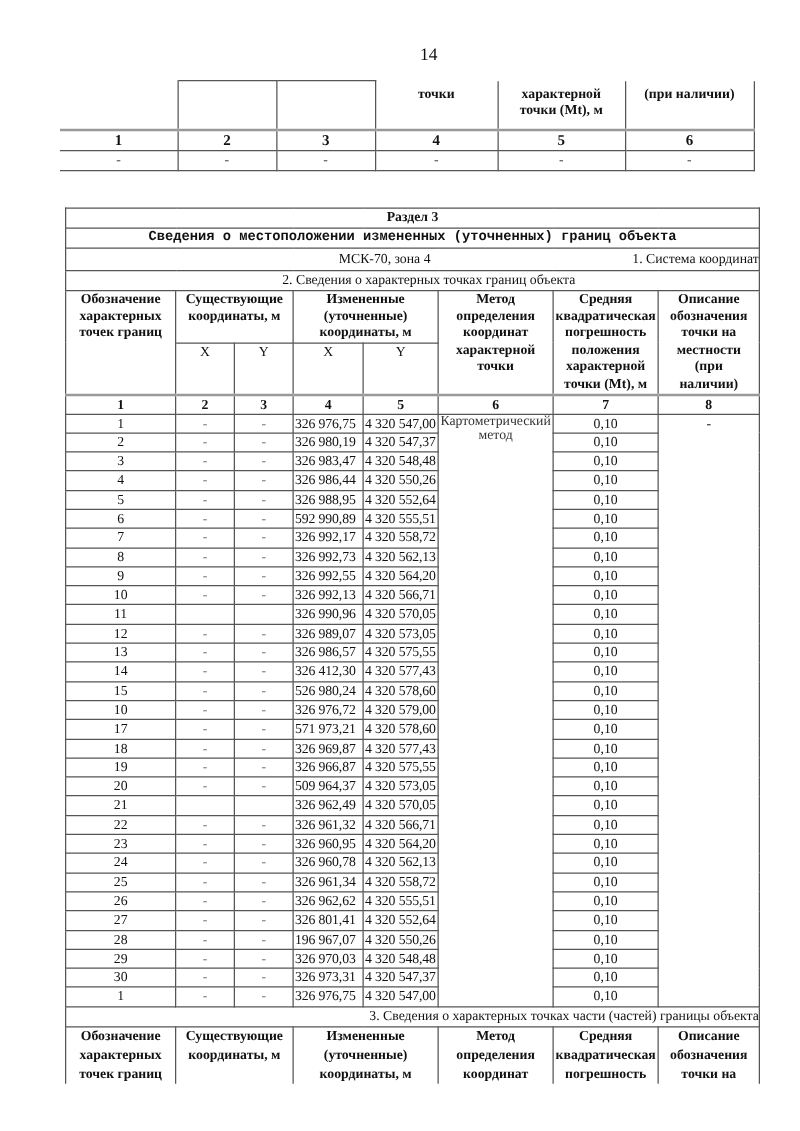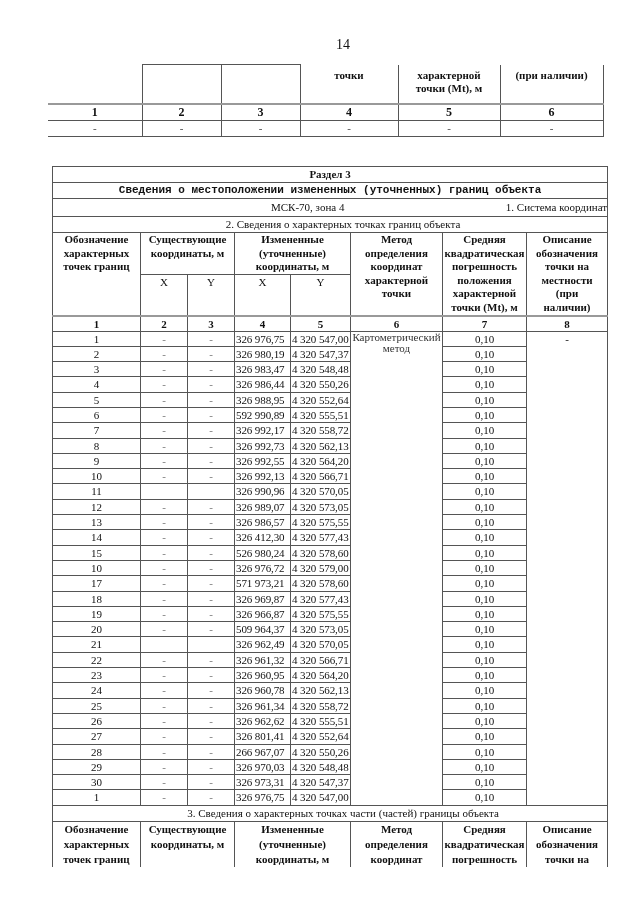--- a/index.html
+++ b/index.html
@@ -29,21 +29,21 @@
   .colhdr td { font-weight: bold; font-size: 10.5px; line-height: 13.5px; height: 40px; }
   .colhdr td.sub { font-weight: normal; font-size: 11.5px; height: 40px; line-height: 14px; }
   .colnums td { height: 14px; font-weight: bold; font-size: 12px; line-height: 14px; border-top: 2px solid #999 !important; }
   .drow td { height: 14.3px; font-size: 10.5px; line-height: 14px; }
   .drow td.pt { font-size: 11px; }
   .drow td.dash { color: #777; font-size: 9px; }
   .drow td.coord { text-align: left; padding-left: 1px; font-size: 10.5px; letter-spacing: -0.1px; }
   .drow td.mt { font-size: 11px; }
   .drow td.method { font-family: Liberation Serif, serif; font-size: 8.5px; line-height: 11px; vertical-align: top; white-space: normal; color: #333; }
   .drow td.desc { vertical-align: top; }
-  .bot-line td { text-align: center; font-size: 11.5px; line-height: 15px; height: 15px; padding-left: 26px !important; }
+  .bot-line td { text-align: right; font-size: 11.5px; line-height: 15px; height: 15px; padding-left: 26px !important; }
   .bot-hdr td { font-weight: bold; font-size: 11px; line-height: 15px; height: 45px; }
   td.open-bottom { border-bottom: none !important; }
 </style>
 </head>
 <body>
 
 <div class="page-num">14</div>
 
 <table id="top-table">
   <colgroup>
@@ -383,21 +383,21 @@
         <td class="dash">-</td>
         <td class="dash">-</td>
         <td class="coord">326 801,41</td>
         <td class="coord">4 320 552,64</td>
         <td class="mt">0,10</td>
       </tr>
       <tr class="drow">
         <td class="pt">28</td>
         <td class="dash">-</td>
         <td class="dash">-</td>
-        <td class="coord">266 967,07</td>
+        <td class="coord">196 967,07</td>
         <td class="coord">4 320 550,26</td>
         <td class="mt">0,10</td>
       </tr>
       <tr class="drow">
         <td class="pt">29</td>
         <td class="dash">-</td>
         <td class="dash">-</td>
         <td class="coord">326 970,03</td>
         <td class="coord">4 320 548,48</td>
         <td class="mt">0,10</td>

